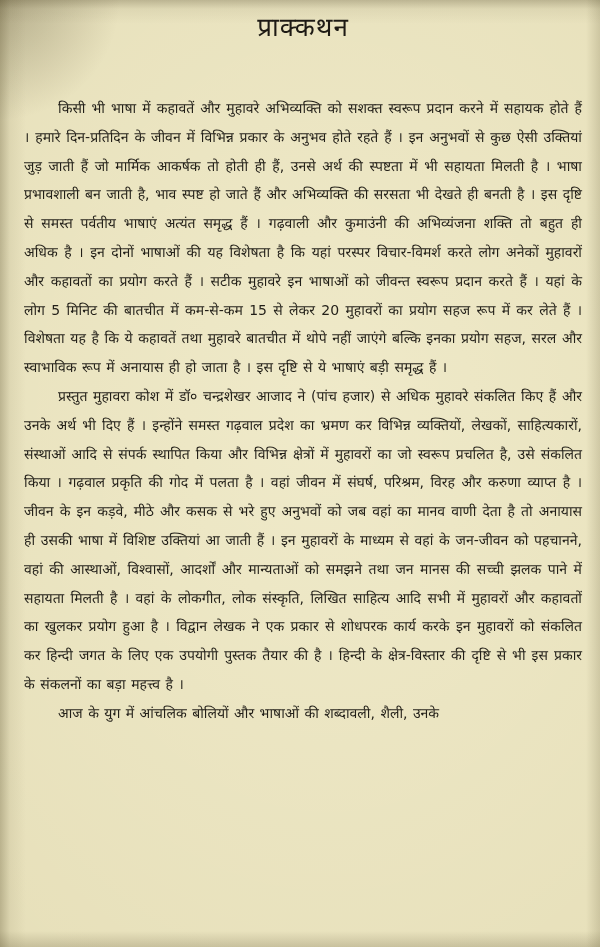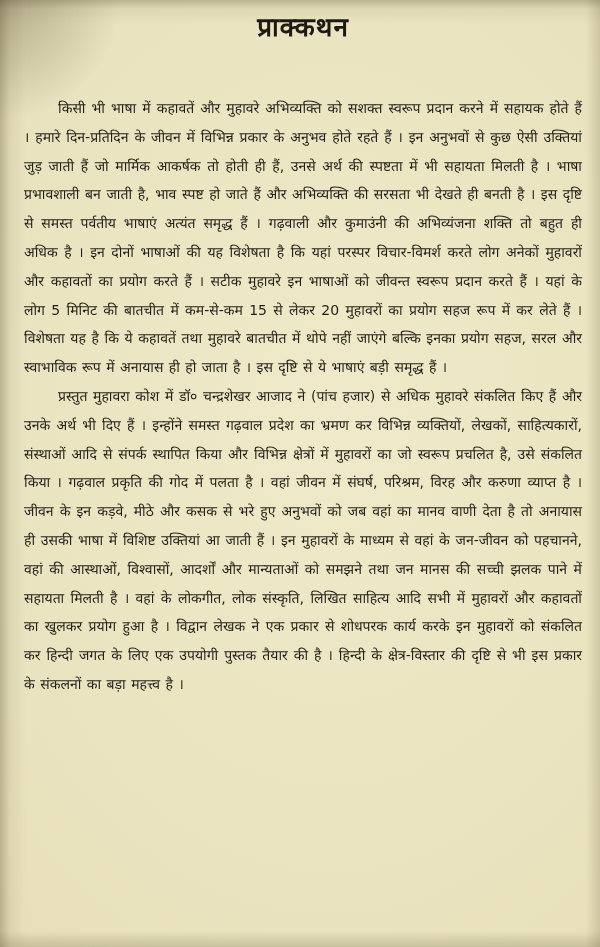--- a/index.html
+++ b/index.html
@@ -30,21 +30,21 @@
       linear-gradient(to right, rgba(80,70,35,0.30), rgba(80,70,35,0.08) 10px, rgba(0,0,0,0) 26px),
       linear-gradient(to left, rgba(80,70,35,0.18), rgba(0,0,0,0) 14px),
       linear-gradient(to bottom, rgba(70,60,30,0.28), rgba(70,60,30,0.07) 9px, rgba(0,0,0,0) 24px),
       linear-gradient(to top, rgba(70,60,30,0.20), rgba(0,0,0,0) 16px),
       radial-gradient(circle at 0% 0%, rgba(60,50,25,0.30), rgba(0,0,0,0) 120px);
   }
   .title {
     margin: 0 0 50px 0;
     text-align: center;
     font-size: 26px;
-    font-weight: bold;
+    font-weight: normal;
     letter-spacing: 1px;
     color: #1d1a14;
   }
   .para {
     margin: 0;
     text-indent: 34px;
     text-align: justify;
     font-size: 14px;
     line-height: 28.8px;
     word-spacing: 1px;
@@ -59,16 +59,17 @@
 
 <div class="page">
 
   <div class="body-text">
     <h1 class="title">प्राक्कथन</h1>
 
     <p class="para">किसी भी भाषा में कहावतें और मुहावरे अभिव्यक्ति को सशक्त स्वरूप प्रदान करने में सहायक होते हैं । हमारे दिन-प्रतिदिन के जीवन  में विभिन्न प्रकार के अनुभव होते रहते हैं । इन अनुभवों से कुछ ऐसी उक्तियां जुड़ जाती हैं जो मार्मिक आकर्षक तो होती ही हैं, उनसे अर्थ की स्पष्टता में भी सहायता मिलती है । भाषा प्रभावशाली बन जाती है, भाव स्पष्ट हो जाते हैं और अभिव्यक्ति की सरसता भी देखते ही बनती है । इस दृष्टि से समस्त पर्वतीय भाषाएं अत्यंत समृद्ध हैं । गढ़वाली और कुमाउंनी की अभिव्यंजना शक्ति तो बहुत ही अधिक है । इन दोनों भाषाओं की यह विशेषता है कि यहां परस्पर विचार-विमर्श करते लोग अनेकों मुहावरों और कहावतों का प्रयोग करते हैं । सटीक मुहावरे इन भाषाओं को जीवन्त स्वरूप प्रदान करते हैं । यहां के लोग 5 मिनिट की बातचीत में कम-से-कम 15 से लेकर 20 मुहावरों का प्रयोग सहज रूप में कर लेते हैं । विशेषता यह है कि ये कहावतें तथा मुहावरे बातचीत में थोपे नहीं जाएंगे बल्कि इनका प्रयोग सहज, सरल और स्वाभाविक रूप में अनायास ही हो जाता है । इस दृष्टि से ये भाषाएं बड़ी समृद्ध हैं ।</p>
 
     <p class="para">प्रस्तुत मुहावरा कोश में डॉ० चन्द्रशेखर आजाद ने (पांच हजार) से अधिक मुहावरे संकलित किए हैं और उनके अर्थ भी दिए हैं । इन्होंने समस्त गढ़वाल प्रदेश का भ्रमण कर विभिन्न व्यक्तियों, लेखकों, साहित्यकारों, संस्थाओं आदि से संपर्क स्थापित किया और विभिन्न क्षेत्रों में मुहावरों का जो स्वरूप प्रचलित है, उसे संकलित किया । गढ़वाल प्रकृति की गोद में पलता है । वहां जीवन में संघर्ष, परिश्रम, विरह और करुणा व्याप्त है । जीवन के इन कड़वे, मीठे और कसक से भरे हुए अनुभवों को जब वहां का मानव वाणी देता है तो अनायास ही उसकी भाषा में विशिष्ट उक्तियां आ जाती हैं । इन मुहावरों के माध्यम से वहां के जन-जीवन को पहचानने, वहां की आस्थाओं, विश्वासों, आदर्शों और मान्यताओं को समझने तथा जन मानस की सच्ची झलक पाने में सहायता मिलती है । वहां के लोकगीत, लोक संस्कृति, लिखित साहित्य आदि सभी में मुहावरों और कहावतों का खुलकर प्रयोग हुआ है । विद्वान लेखक ने एक प्रकार से शोधपरक कार्य करके इन मुहावरों को संकलित कर हिन्दी जगत के लिए एक उपयोगी पुस्तक तैयार की है । हिन्दी के क्षेत्र-विस्तार की दृष्टि से भी इस प्रकार के संकलनों का बड़ा महत्त्व है ।</p>
 
+    <p class="para">आज के युग में आंचलिक बोलियों और भाषाओं की शब्दावली, शैली, उनके</p>
   </div>
 
   <div class="vignette"></div>
 </div>
 
 </body></html>

